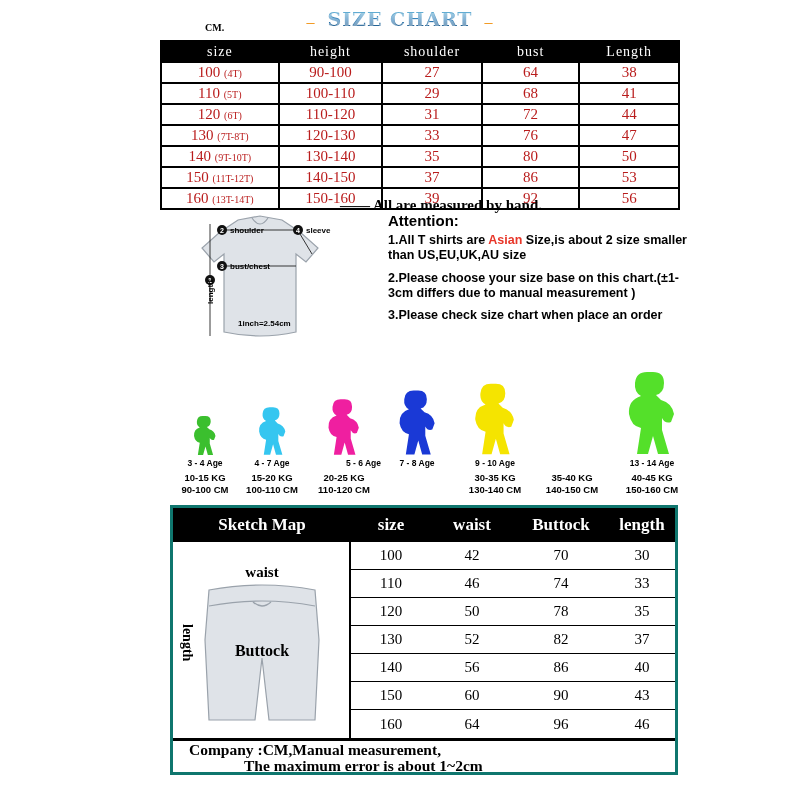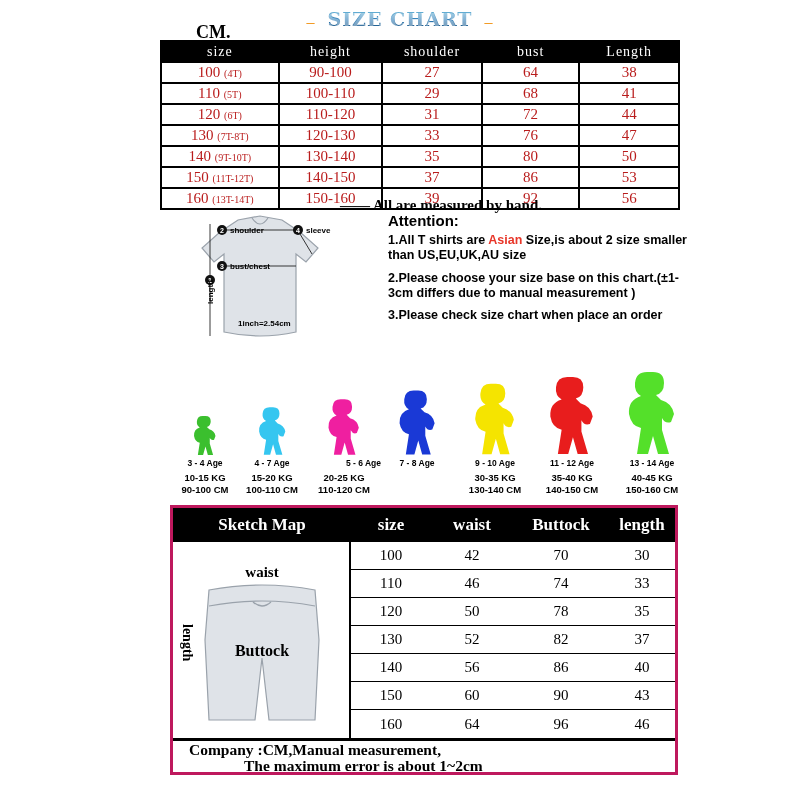--- a/index.html
+++ b/index.html
@@ -25,23 +25,23 @@
     font-size: 19px;
     letter-spacing: 1px;
     margin: 0 8px;
     background: linear-gradient(180deg,#7ec8e3 0%, #2e7bb5 55%, #1b4f7a 100%);
     -webkit-background-clip: text;
     background-clip: text;
     color: transparent;
     text-shadow: 0 1px 0 rgba(255,255,255,0.4);
   }
   .cm-label {
-    position: absolute; top: 22px; left: 196px;
-    font-family: "Liberation Serif", serif;
-    font-size: 18px; font-weight: bold;
+    position: absolute; top: 22px; left: 205px;
+    font-family: "Liberation Serif", serif;
+    font-size: 10px; font-weight: bold;
   }
 
   
   .size-table {
     position: absolute; top: 40px; left: 160px;
     width: 520px;
     border-collapse: collapse;
     background: #fff;
   }
   .size-table td, .size-table th {
@@ -102,21 +102,21 @@
   .kidinfo {
     position: absolute; text-align: center;
     font-family: "Liberation Sans", sans-serif;
     font-size: 9.5px; font-weight: bold; line-height: 1.28; white-space: nowrap;
   }
 
   
   .bottom-wrap {
     position: absolute; top: 505px; left: 170px;
     width: 508px; height: 270px;
-    border: 3px solid #be185d;
+    border: 3px solid #0f766e;
     background: #fff;
   }
   .bottom-head {
     display: flex; height: 34px; background: #000; color: #fff;
     align-items: center;
   }
   .bottom-head .c {
     text-align: center;
     font-family: "Liberation Serif", serif;
     font-weight: bold;
@@ -328,26 +328,20 @@
       </div>
       <div class="kid" style="left: 298px; top: 22px; width: 74px;">
         <svg width="60" height="74" viewBox="0 0 70 86">
           <path d="M36 2 Q47 2 47 13 Q47 23 39 25 L44 30 Q55 33 57 44 L54 52 Q48 54 45 48 L45 46 L45 60 L52 84 L41 84 L36 66 L31 84 L20 84 L24 58 Q14 56 12 44 Q11 30 24 26 Q17 22 18 13 Q19 2 30 2 Z" fill="#f5e400"></path>
         </svg>
         <div class="age">9 - 10 Age</div>
       </div>
       <div class="kidinfo" style="left: 292px; top: 112px; width: 86px;">
         <div>30-35 KG</div>
         <div>130-140 CM</div>
-      </div>
-      <div class="kid" style="left: 375px; top: 15px; width: 74px;">
-        <svg width="66" height="81" viewBox="0 0 70 86">
-          <path d="M36 2 Q47 2 47 13 Q47 23 39 25 L44 30 Q55 33 57 44 L54 52 Q48 54 45 48 L45 46 L45 60 L52 84 L41 84 L36 66 L31 84 L20 84 L24 58 Q14 56 12 44 Q11 30 24 26 Q17 22 18 13 Q19 2 30 2 Z" fill="#e81d1d"></path>
-        </svg>
-        <div class="age">11 - 12 Age</div>
       </div>
       <div class="kidinfo" style="left: 369px; top: 112px; width: 86px;">
         <div>35-40 KG</div>
         <div>140-150 CM</div>
       </div>
       <div class="kid" style="left: 455px; top: 10px; width: 74px;">
         <svg width="70" height="86" viewBox="0 0 70 86">
           <path d="M36 2 Q47 2 47 13 Q47 23 39 25 L44 30 Q55 33 57 44 L54 52 Q48 54 45 48 L45 46 L45 60 L52 84 L41 84 L36 66 L31 84 L20 84 L24 58 Q14 56 12 44 Q11 30 24 26 Q17 22 18 13 Q19 2 30 2 Z" fill="#54e02a"></path>
         </svg>
         <div class="age">13 - 14 Age</div>

